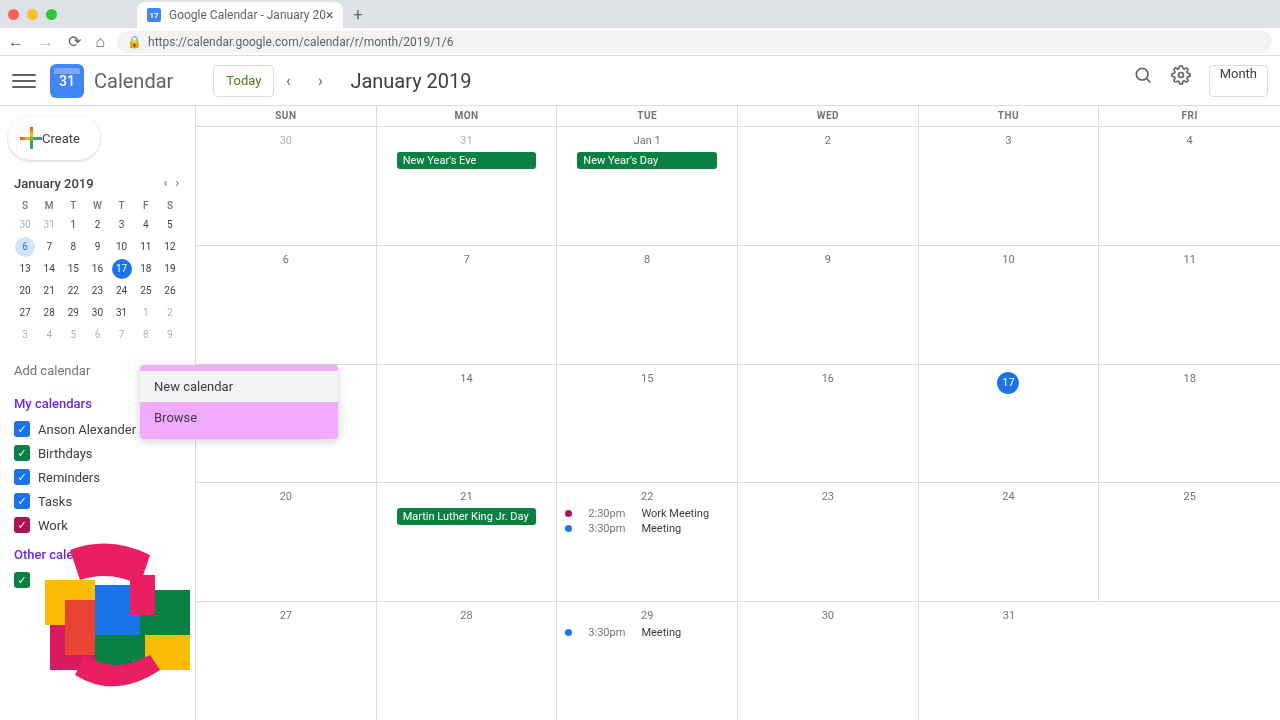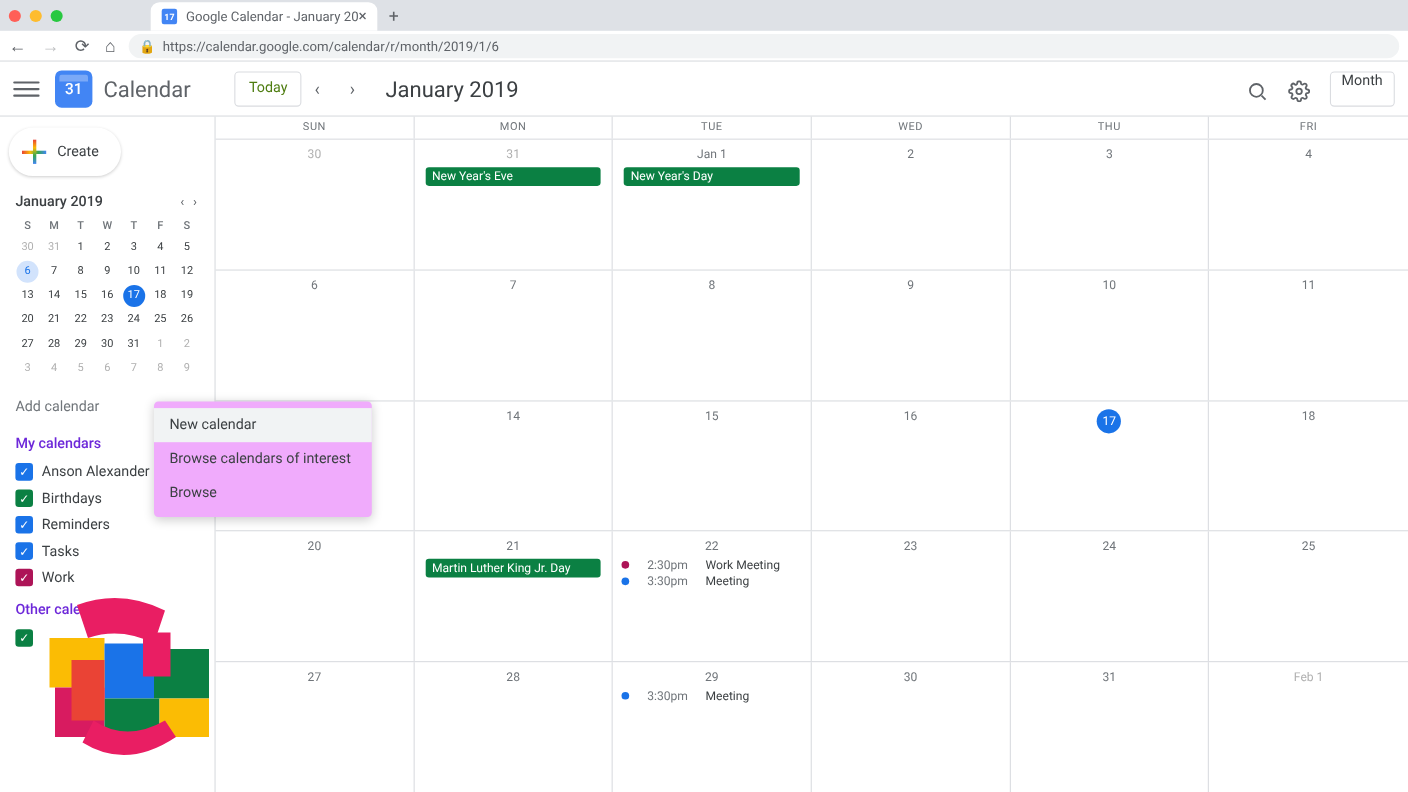--- a/index.html
+++ b/index.html
@@ -18,26 +18,26 @@
 .app-header{height:50px;display:flex;align-items:center;padding:0 12px;border-bottom:1px solid #dadce0}
 .menu-icon{width:24px;height:24px;display:flex;flex-direction:column;justify-content:center;gap:4px;margin-right:14px;cursor:pointer}
 .menu-icon span{height:2px;background:#5f6368;border-radius:1px}
 .app-logo{width:34px;height:34px;background:#4285f4;border-radius:6px;display:flex;align-items:center;justify-content:center;color:#fff;font-weight:500;font-size:14px;margin-right:10px;position:relative}
 .app-logo::before{content:"";position:absolute;top:4px;left:4px;right:4px;height:6px;background:rgba(255,255,255,0.3);border-radius:2px 2px 0 0}
 .app-name{font-size:20px;color:#5f6368;font-weight:400;margin-right:40px}
 .today-btn{height:32px;padding:0 12px;border:1px solid #dadce0;border-radius:4px;background:#fff;font-size:13px;color:#4d7c0f;cursor:pointer;margin-right:0}
 .nav-arrows{display:flex;gap:4px;margin-right:16px}
 .nav-arrow{width:28px;height:28px;display:flex;align-items:center;justify-content:center;color:#5f6368;cursor:pointer;border-radius:50%}
 .month-title{font-size:20px;color:#3c4043;font-weight:400}
-.header-right{margin-left:auto;display:flex;align-items:flex-end;gap:18px;color:#5f6368}
+.header-right{margin-left:auto;display:flex;align-items:flex-start;gap:18px;color:#5f6368}
 .header-right svg{width:20px;height:20px}
 .view-select{height:32px;padding:0 10px;border:1px solid #dadce0;border-radius:4px;background:#fff;font-size:13px;color:#3c4043}
 .main{display:flex;height:calc(720px - 106px)}
 .sidebar{width:195px;padding:10px 8px;position:relative}
-.create-btn{display:inline-flex;align-items:center;height:44px;padding:0 20px 0 12px;border-radius:22px;box-shadow:0 1px 3px rgba(0,0,0,0.2);background:#fff;font-size:13px;color:#3c4043;cursor:pointer;margin-bottom:14px;gap:10px}
+.create-btn{display:inline-flex;align-items:center;height:44px;padding:0 20px 0 12px;border-radius:22px;box-shadow:0 1px 3px rgba(0,0,0,0.2);background:#fff;font-size:13px;color:#3c4043;cursor:pointer;margin-bottom:14px;}
 .plus-icon{width:22px;height:22px;position:relative}
 .plus-icon::before,.plus-icon::after{content:"";position:absolute;background:linear-gradient(90deg,#ea4335,#fbbc04,#34a853,#4285f4)}
 .plus-icon::before{width:22px;height:3px;top:10px;left:0}
 .plus-icon::after{width:3px;height:22px;left:10px;top:0;background:linear-gradient(180deg,#ea4335,#fbbc04,#34a853,#4285f4)}
 .mini-cal{padding:0 6px}
 .mini-header{display:flex;align-items:center;justify-content:space-between;margin-bottom:6px}
 .mini-title{font-size:13px;color:#3c4043;font-weight:500}
 .mini-nav{display:flex;gap:4px}
 .mini-nav span{cursor:pointer;color:#5f6368;font-size:12px;padding:2px}
 .mini-grid{display:grid;grid-template-columns:repeat(7,1fr);gap:2px;font-size:10px;text-align:center}
@@ -45,30 +45,30 @@
 .mini-day{width:20px;height:20px;line-height:20px;border-radius:50%;margin:0 auto;color:#3c4043;cursor:pointer}
 .mini-day.other{color:#b0b0b0}
 .mini-day.selected{background:#d2e3fc;color:#1a73e8}
 .mini-day.today{background:#1a73e8;color:#fff}
 .add-cal{display:flex;align-items:center;padding:8px 6px;font-size:13px;color:#70757a;margin-top:10px;cursor:text}
 .cal-section-title{font-size:13px;font-weight:500;color:#6d28d9;padding:10px 6px 6px}
 .cal-item{display:flex;align-items:center;padding:4px 6px;font-size:13px;color:#3c4043;gap:8px}
 .chk{width:16px;height:16px;border-radius:3px;display:flex;align-items:center;justify-content:center;color:#fff;font-size:11px}
 .grid-area{flex:1;display:flex;flex-direction:column;border-left:1px solid #dadce0}
 .dow-row{display:grid;grid-template-columns:repeat(6,1fr);height:20px}
-.dow-cell{font-size:10px;color:#70757a;text-align:center;font-weight:400;letter-spacing:0.5px;padding-top:4px;border-right:1px solid #dadce0}
+.dow-cell{font-size:10px;color:#70757a;text-align:center;font-weight:700;letter-spacing:0.5px;padding-top:4px;border-right:1px solid #dadce0}
 .dow-cell:last-child{border-right:none}
 .weeks{flex:1;display:grid;grid-template-rows:repeat(5,1fr)}
 .week{display:grid;grid-template-columns:repeat(6,1fr);border-top:1px solid #dadce0}
 .day-cell{border-right:1px solid #dadce0;padding:4px 4px;position:relative;overflow:hidden}
 .day-cell:last-child{border-right:none}
 .day-num{font-size:11px;color:#70757a;text-align:center;padding:3px 0}
 .day-num.today span{background:#1a73e8;color:#fff;border-radius:50%;width:22px;height:22px;display:inline-flex;align-items:center;justify-content:center}
 .day-num.other{color:#b0b0b0}
-.event-bar{background:#0b8043;color:#fff;font-size:11px;padding:2px 6px;border-radius:3px;margin:2px 6px;white-space:nowrap;overflow:hidden}
+.event-bar{background:#0b8043;color:#fff;font-size:11px;padding:2px 6px;border-radius:3px;margin:2px 16px;white-space:nowrap;overflow:hidden}
 .event-dot{display:flex;align-items:center;font-size:11px;color:#3c4043;padding:1px 4px;gap:16px}
 .event-dot .dot{width:7px;height:7px;border-radius:50%}
 .event-dot .time{color:#70757a}
 .popup{position:absolute;left:140px;top:365px;width:198px;background:#f0abfc;border-radius:4px;box-shadow:0 2px 10px rgba(0,0,0,0.2);z-index:100;padding:6px 0}
 .popup-item{padding:8px 14px;font-size:13px;color:#3c4043;cursor:pointer}
 .popup-item.highlighted{background:#f1f3f4}
 .overlay-logo{position:absolute;left:15px;bottom:10px;width:200px;height:180px;z-index:50}
 .icon-btn{cursor:pointer}
 </style>
 </head>
@@ -344,31 +344,27 @@
               <span class="time">3:30pm</span>
               <span>Meeting</span>
             </div>
           </div>
           <div class="day-cell">
             <div class="day-num">30</div>
           </div>
           <div class="day-cell">
             <div class="day-num">31</div>
           </div>
-          <div class="day-cell">
-            <div class="day-num other">Feb 1</div>
-          </div>
         </div>
       </div>
   </div>
 </div>
 
 <div class="popup" id="popup">
     <div class="popup-item highlighted">New calendar</div>
-    <div class="popup-item">Browse calendars of interest</div>
     <div class="popup-item">Browse</div>
   </div>
 
 <svg class="overlay-logo" viewBox="0 0 200 180">
   <ellipse cx="100" cy="95" rx="90" ry="78" fill="none"></ellipse>
   <path d="M55 20 Q95 5 135 25 L125 55 Q95 40 65 50 Z" fill="#e91e63"></path>
   <rect x="30" y="50" width="50" height="45" fill="#fbbc04"></rect>
   <rect x="80" y="55" width="45" height="50" fill="#1a73e8"></rect>
   <rect x="125" y="60" width="50" height="45" fill="#0b8043"></rect>
   <rect x="35" y="95" width="45" height="45" fill="#d81b60"></rect>

